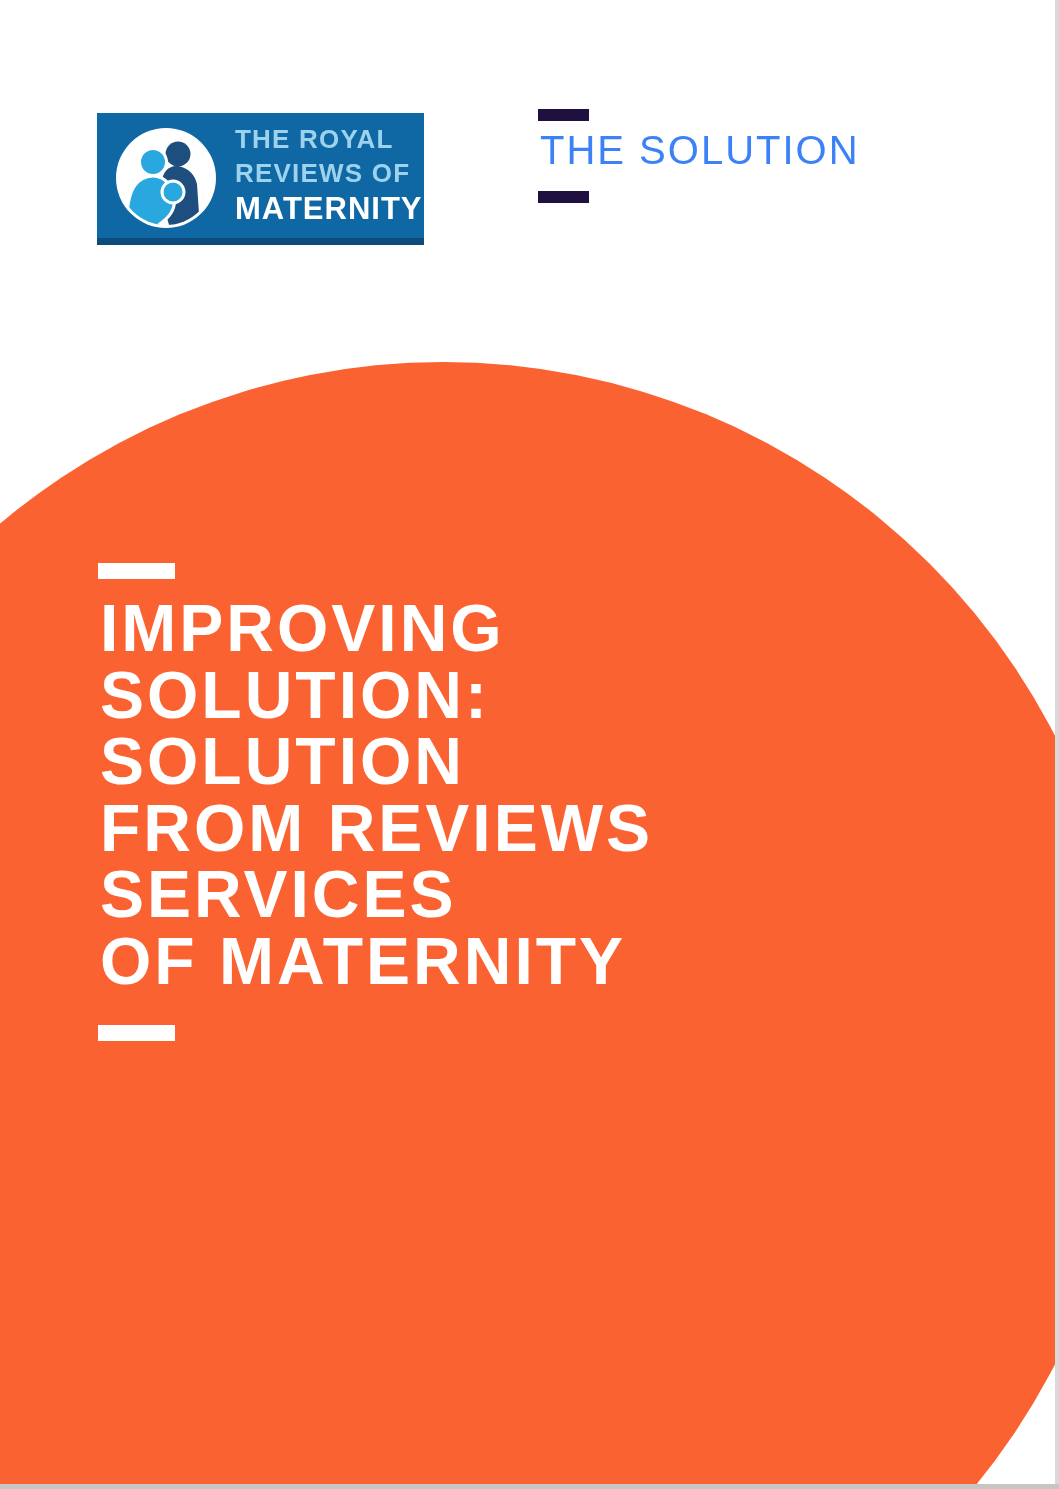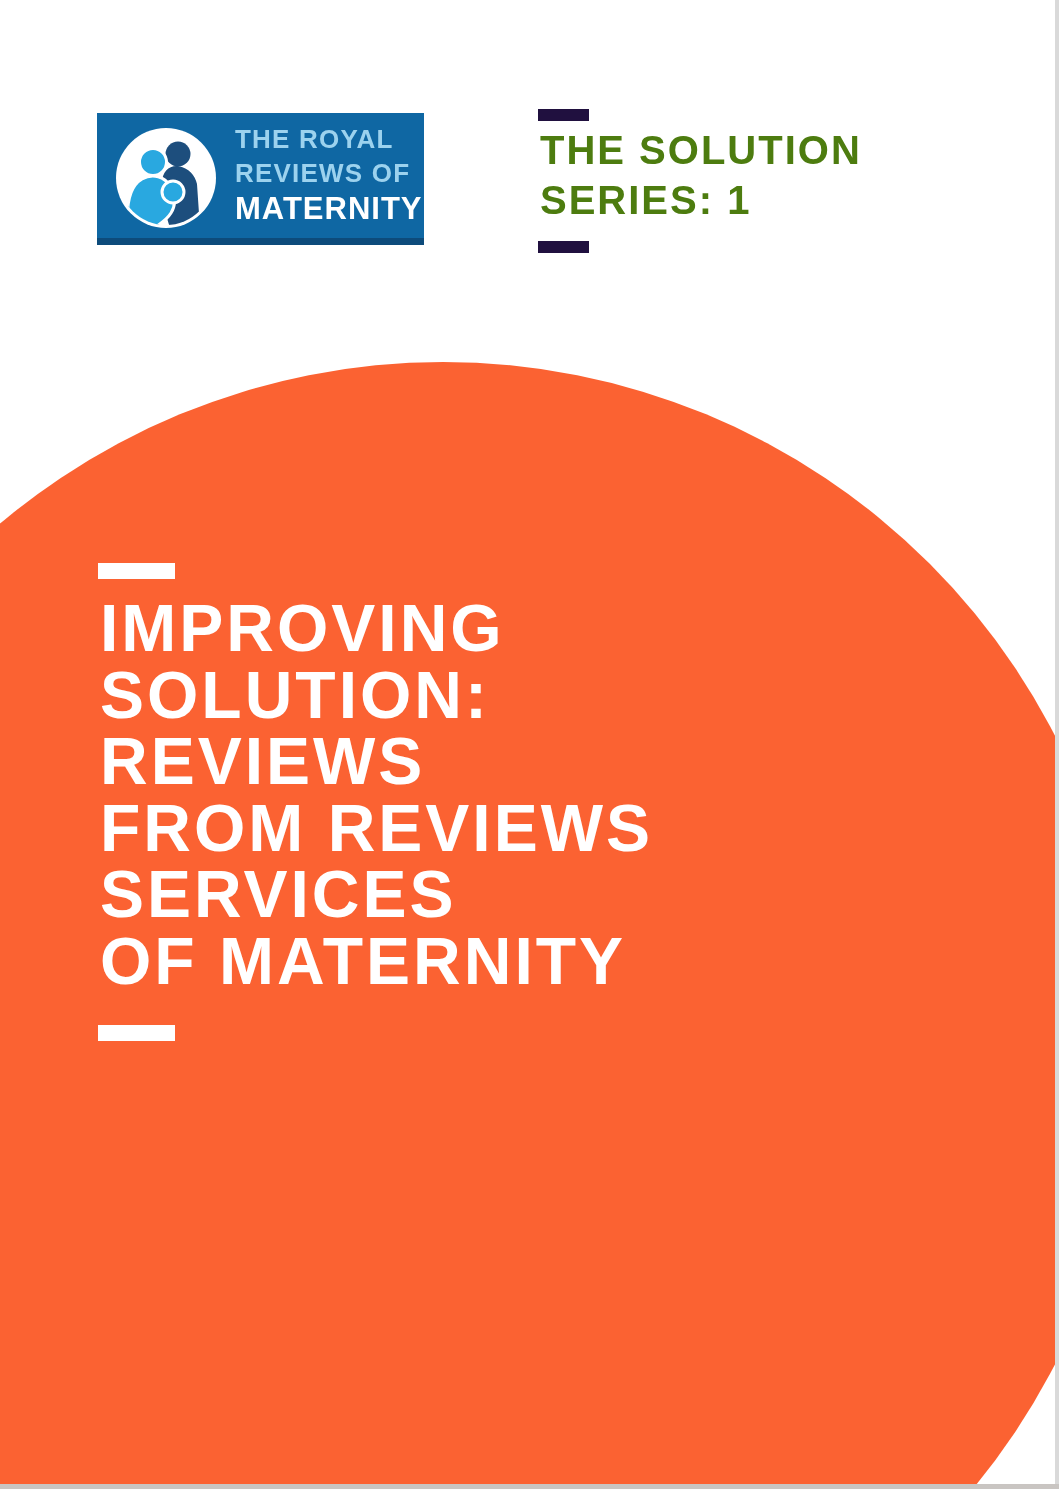--- a/index.html
+++ b/index.html
@@ -66,24 +66,24 @@
   
   .series { position: absolute; left: 538px; top: 109px; z-index: 3; }
   .series-bar {
     width: 51px; height: 12px;
     background: #20103f;
   }
   .series-title {
     margin: 0 2px;
     padding-top: 4px;
     font-size: 40px;
-    font-weight: 700;
+    font-weight: 400;
     line-height: 50px;
     letter-spacing: 2px;
-    color: #4d7c0f;
+    color: #3b82f6;
     white-space: nowrap;
   }
   .series-bar.bottom { margin-top: 16px; }
 
   
   .title-rule {
     position: absolute;
     left: 98px;
     width: 77px;
     height: 16px;
@@ -153,30 +153,29 @@
       <div class="logo-line-light">REVIEWS OF</div>
       <div class="logo-line-white">MATERNITY</div>
     </div>
     <div class="logo-shade"></div>
   </div>
 
   <div class="series">
     <div class="series-bar"></div>
     <div class="series-title">
       <div>THE SOLUTION</div>
-      <div>SERIES: 1</div>
     </div>
     <div class="series-bar bottom"></div>
   </div>
 
   <div class="title-rule top"></div>
   <h1 class="cover-title">
     <div>IMPROVING</div>
     <div>SOLUTION:</div>
-    <div>REVIEWS</div>
+    <div>SOLUTION</div>
     <div>FROM REVIEWS</div>
     <div>SERVICES</div>
     <div>OF MATERNITY</div>
   </h1>
   <div class="title-rule bottom"></div>
 
   <div class="page-edge-right"></div>
   <div class="page-edge-bottom"></div>
 
 </div>

